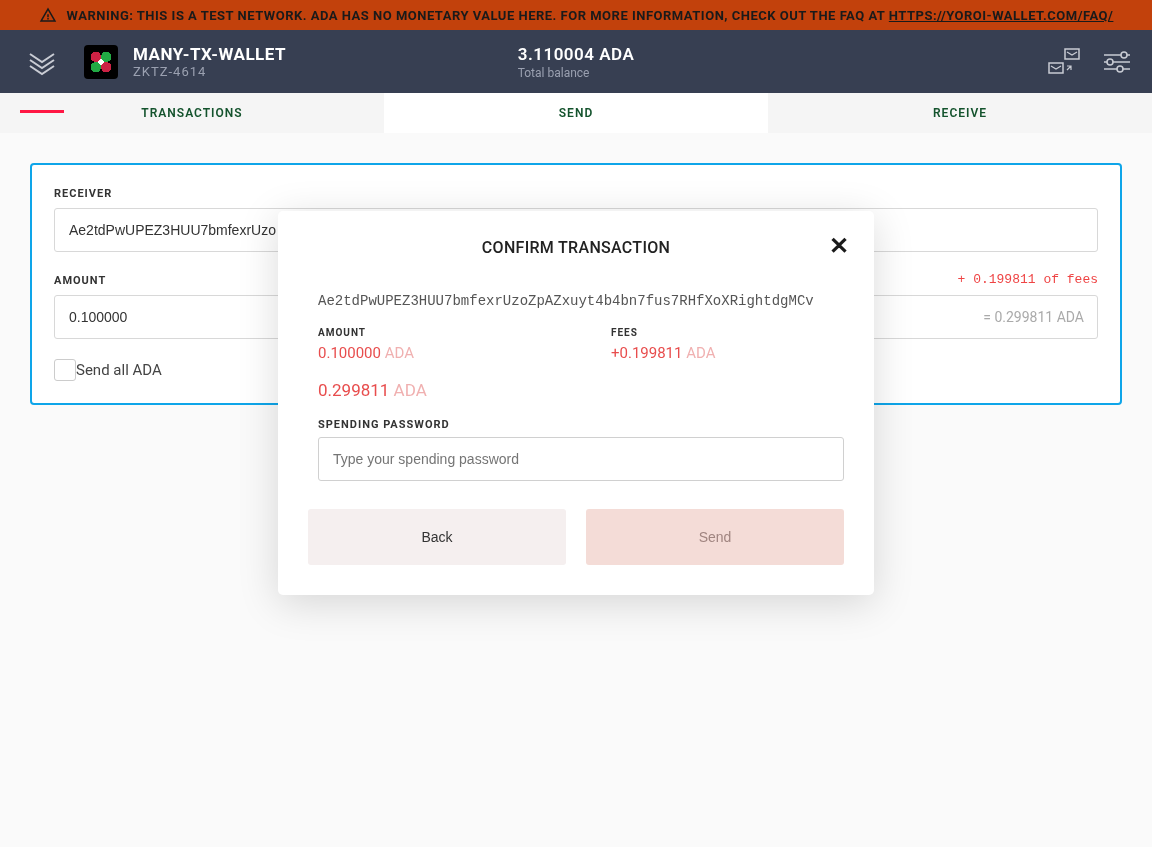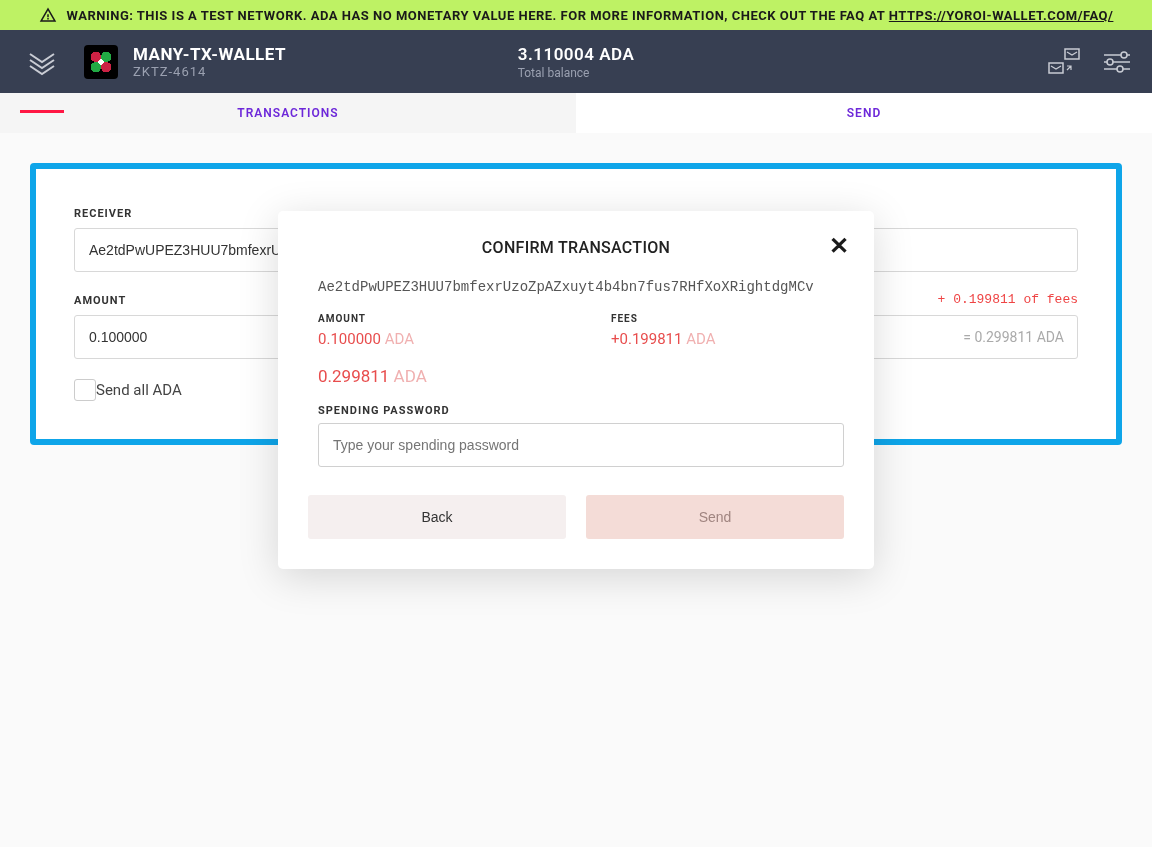--- a/index.html
+++ b/index.html
@@ -9,21 +9,21 @@
     }
     body {
       font-family: -apple-system, BlinkMacSystemFont, "Segoe UI", Roboto, sans-serif;
       background: #fafafa;
       width: 1152px;
       height: 847px;
       overflow: hidden;
       position: relative;
     }
     .warning-banner {
-      background: #bef264;
+      background: #c2410c;
       color: #1a1a1a;
       padding: 6px 20px;
       font-size: 13px;
       font-weight: 700;
       letter-spacing: 0.5px;
       text-align: center;
       display: flex;
       align-items: center;
       justify-content: center;
       gap: 10px;
@@ -124,35 +124,35 @@
       height: 40px;
     }
     .tab {
       flex: 1;
       display: flex;
       align-items: center;
       justify-content: center;
       font-size: 12px;
       font-weight: 600;
       letter-spacing: 1px;
-      color: #6d28d9;
+      color: #14532d;
       background: #f5f5f5;
       cursor: pointer;
     }
     .tab.active {
       background: #fff;
     }
     .content {
       padding: 30px 30px;
     }
     .card {
       background: #fff;
-      border: 6px solid #0ea5e9;
+      border: 2px solid #0ea5e9;
       border-radius: 4px;
-      padding: 38px;
+      padding: 22px;
     }
     .field-label {
       font-size: 11px;
       font-weight: 700;
       letter-spacing: 1px;
       color: #333;
       margin-bottom: 8px;
     }
     .text-input {
       width: 100%;
@@ -205,21 +205,21 @@
       border-radius: 5px;
       box-shadow: 0 8px 40px rgba(0,0,0,0.15);
       padding: 27px 30px 30px;
     }
     .modal-title {
       text-align: center;
       font-size: 16px;
       font-weight: 500;
       letter-spacing: 0.3px;
       color: #222;
-      margin-bottom: 22px;
+      margin-bottom: 36px;
     }
     .close-btn {
       position: absolute;
       right: 24px;
       top: 24px;
       width: 22px;
       height: 22px;
       cursor: pointer;
       font-size: 24px;
       line-height: 22px;
@@ -274,21 +274,21 @@
       padding: 12px 14px;
       font-size: 14px;
     }
     .modal-buttons {
       display: flex;
       gap: 20px;
       margin-top: 28px;
     }
     .btn {
       flex: 1;
-      height: 44px;
+      height: 56px;
       border: none;
       border-radius: 3px;
       font-size: 14px;
       font-weight: 500;
       cursor: pointer;
     }
     .btn-back {
       background: #f5efef;
       color: #333;
     }
@@ -344,20 +344,21 @@
         <circle cx="18" cy="22" r="3" stroke="#c9ccd4" stroke-width="1.5" fill="#373f52"></circle>
       </svg>
     </div>
   </div>
 </div>
 <div class="accent-line"></div>
 
 <div class="tabs">
   <div class="tab">TRANSACTIONS</div>
   <div class="tab active">SEND</div>
+  <div class="tab">RECEIVE</div>
 </div>
 
 <div class="content">
   <div class="card">
     <div class="field-label">RECEIVER</div>
     <input class="text-input" type="text" value="Ae2tdPwUPEZ3HUU7bmfexrUzo" style="">
 
     <div class="amount-meta">
       <div class="field-label" style="margin-bottom:0">AMOUNT</div>
       <div class="fee-hint">+ 0.199811 of fees</div>

